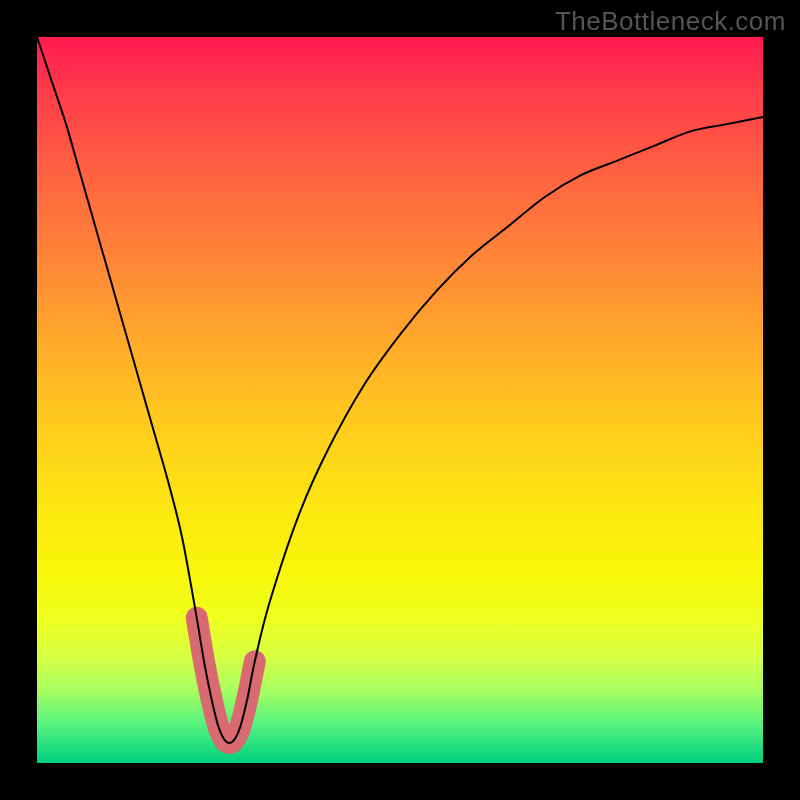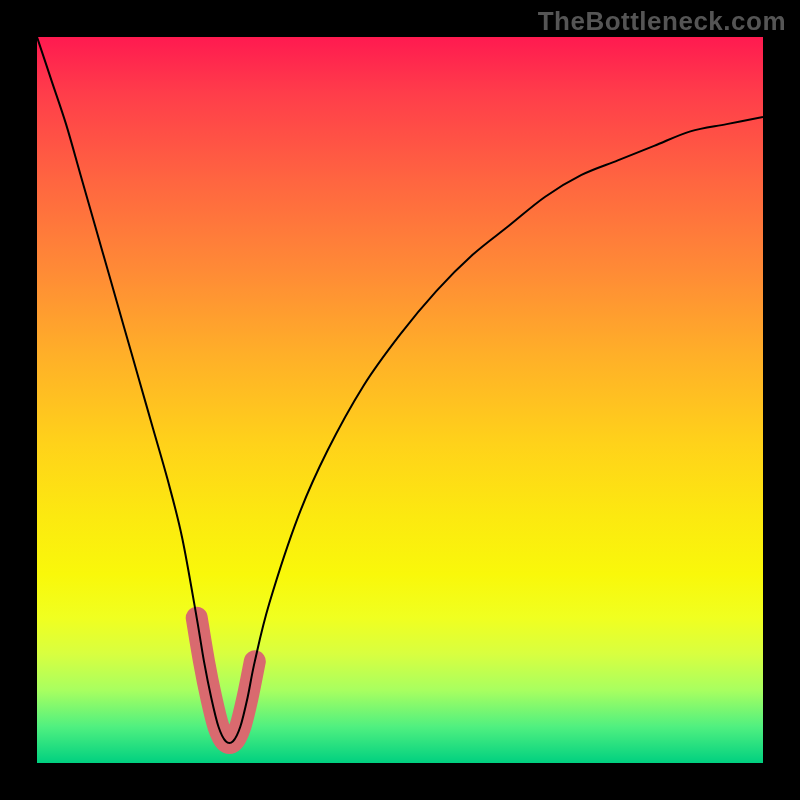--- a/index.html
+++ b/index.html
@@ -10,21 +10,21 @@
     background: #000;
     position: relative;
     font-family: Arial, Helvetica, sans-serif;
   }
   .watermark {
     position: absolute;
     top: 6px;
     right: 14px;
     color: #555;
     font-size: 26px;
-    font-weight: 700;
+    font-weight: 400;
     z-index: 10;
     letter-spacing: 0.5px;
   }
   .plot-area {
     position: absolute;
     left: 37px;
     top: 37px;
     width: 726px;
     height: 726px;
     overflow: hidden;

